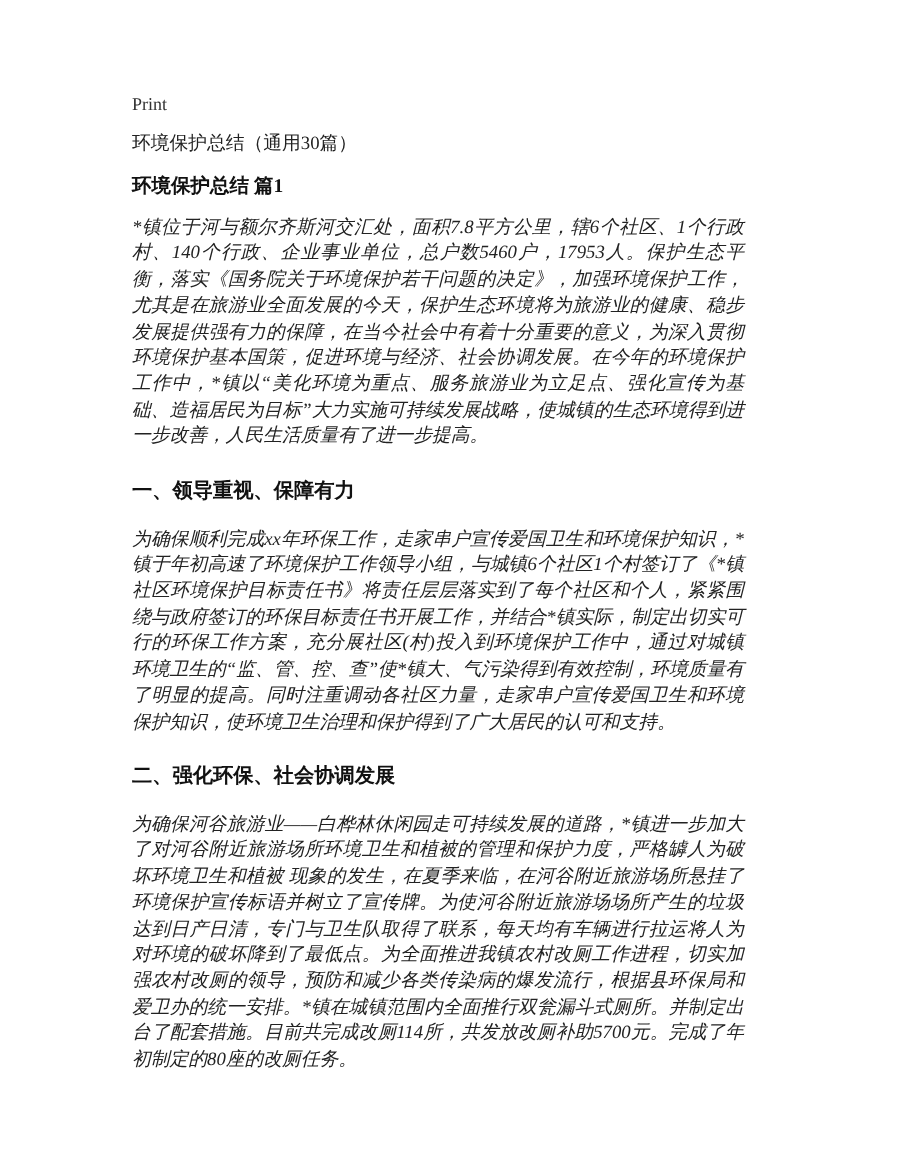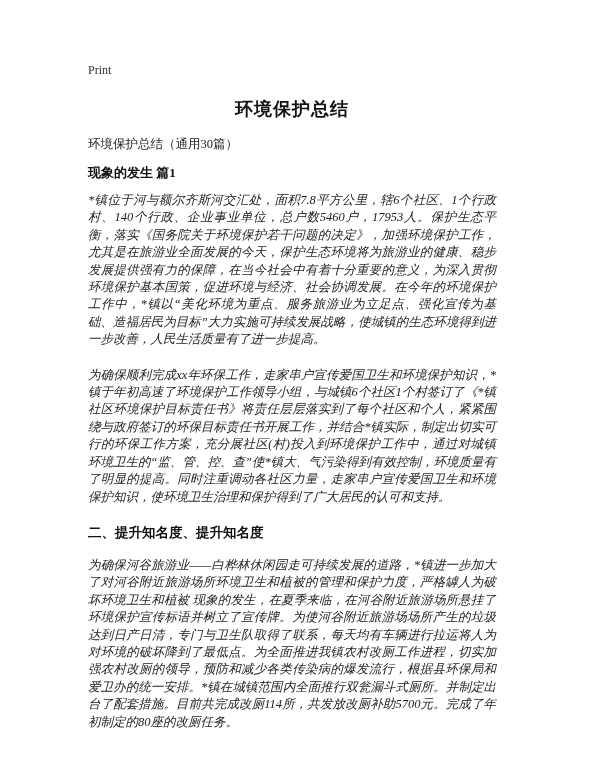--- a/index.html
+++ b/index.html
@@ -67,30 +67,30 @@
     font-family: "Liberation Sans", "DejaVu Sans", sans-serif;
   }
 </style>
 </head>
 <body>
 
 <div class="page">
 
   <a class="print-link">Print</a>
 
-  <h1 class="doc-title">环境保护总结</h1>
 
   <p class="doc-subtitle">环境保护总结（通用30篇）</p>
 
-  <p class="part-heading">现象的发生 篇1</p>
+  <p class="part-heading">环境保护总结 篇1</p>
 
   <p class="body-paragraph">*镇位于河与额尔齐斯河交汇处，面积7.8平方公里，辖6个社区、1个行政村、140个行政、企业事业单位，总户数5460户，17953人。保护生态平衡，落实《国务院关于环境保护若干问题的决定》，加强环境保护工作，尤其是在旅游业全面发展的今天，保护生态环境将为旅游业的健康、稳步发展提供强有力的保障，在当今社会中有着十分重要的意义，为深入贯彻环境保护基本国策，促进环境与经济、社会协调发展。在今年的环境保护工作中，*镇以“美化环境为重点、服务旅游业为立足点、强化宣传为基础、造福居民为目标”大力实施可持续发展战略，使城镇的生态环境得到进一步改善，人民生活质量有了进一步提高。</p>
 
+  <p class="section-heading">一、领导重视、保障有力</p>
 
   <p class="body-paragraph">为确保顺利完成xx年环保工作，走家串户宣传爱国卫生和环境保护知识，*镇于年初高速了环境保护工作领导小组，与城镇6个社区1个村签订了《*镇社区环境保护目标责任书》将责任层层落实到了每个社区和个人，紧紧围绕与政府签订的环保目标责任书开展工作，并结合*镇实际，制定出切实可行的环保工作方案，充分展社区(村)投入到环境保护工作中，通过对城镇环境卫生的“监、管、控、查”使*镇大、气污染得到有效控制，环境质量有了明显的提高。同时注重调动各社区力量，走家串户宣传爱国卫生和环境保护知识，使环境卫生治理和保护得到了广大居民的认可和支持。</p>
 
-  <p class="section-heading">二、提升知名度、提升知名度</p>
+  <p class="section-heading">二、强化环保、社会协调发展</p>
 
   <p class="body-paragraph">为确保河谷旅游业——白桦林休闲园走可持续发展的道路，*镇进一步加大了对河谷附近旅游场所环境卫生和植被的管理和保护力度，严格罅人为破坏环境卫生和植被 现象的发生，在夏季来临，在河谷附近旅游场所悬挂了环境保护宣传标语并树立了宣传牌。为使河谷附近旅游场场所产生的垃圾达到日产日清，专门与卫生队取得了联系，每天均有车辆进行拉运将人为对环境的破坏降到了最低点。为全面推进我镇农村改厕工作进程，切实加强农村改厕的领导，预防和减少各类传染病的爆发流行，根据县环保局和爱卫办的统一安排。*镇在城镇范围内全面推行双瓮漏斗式厕所。并制定出台了配套措施。目前共完成改厕114所，共发放改厕补助5700元。完成了年初制定的80座的改厕任务。</p>
 
   
 
 </div>
 
 </body></html>

